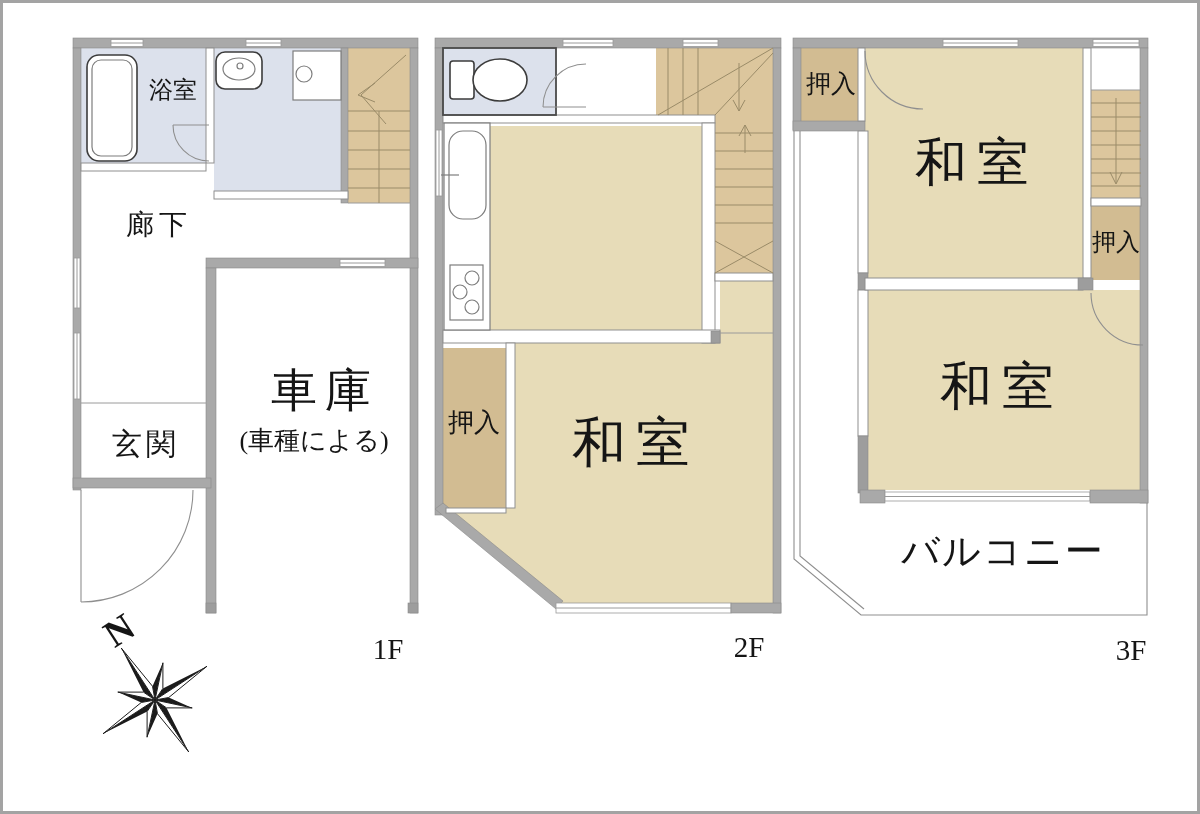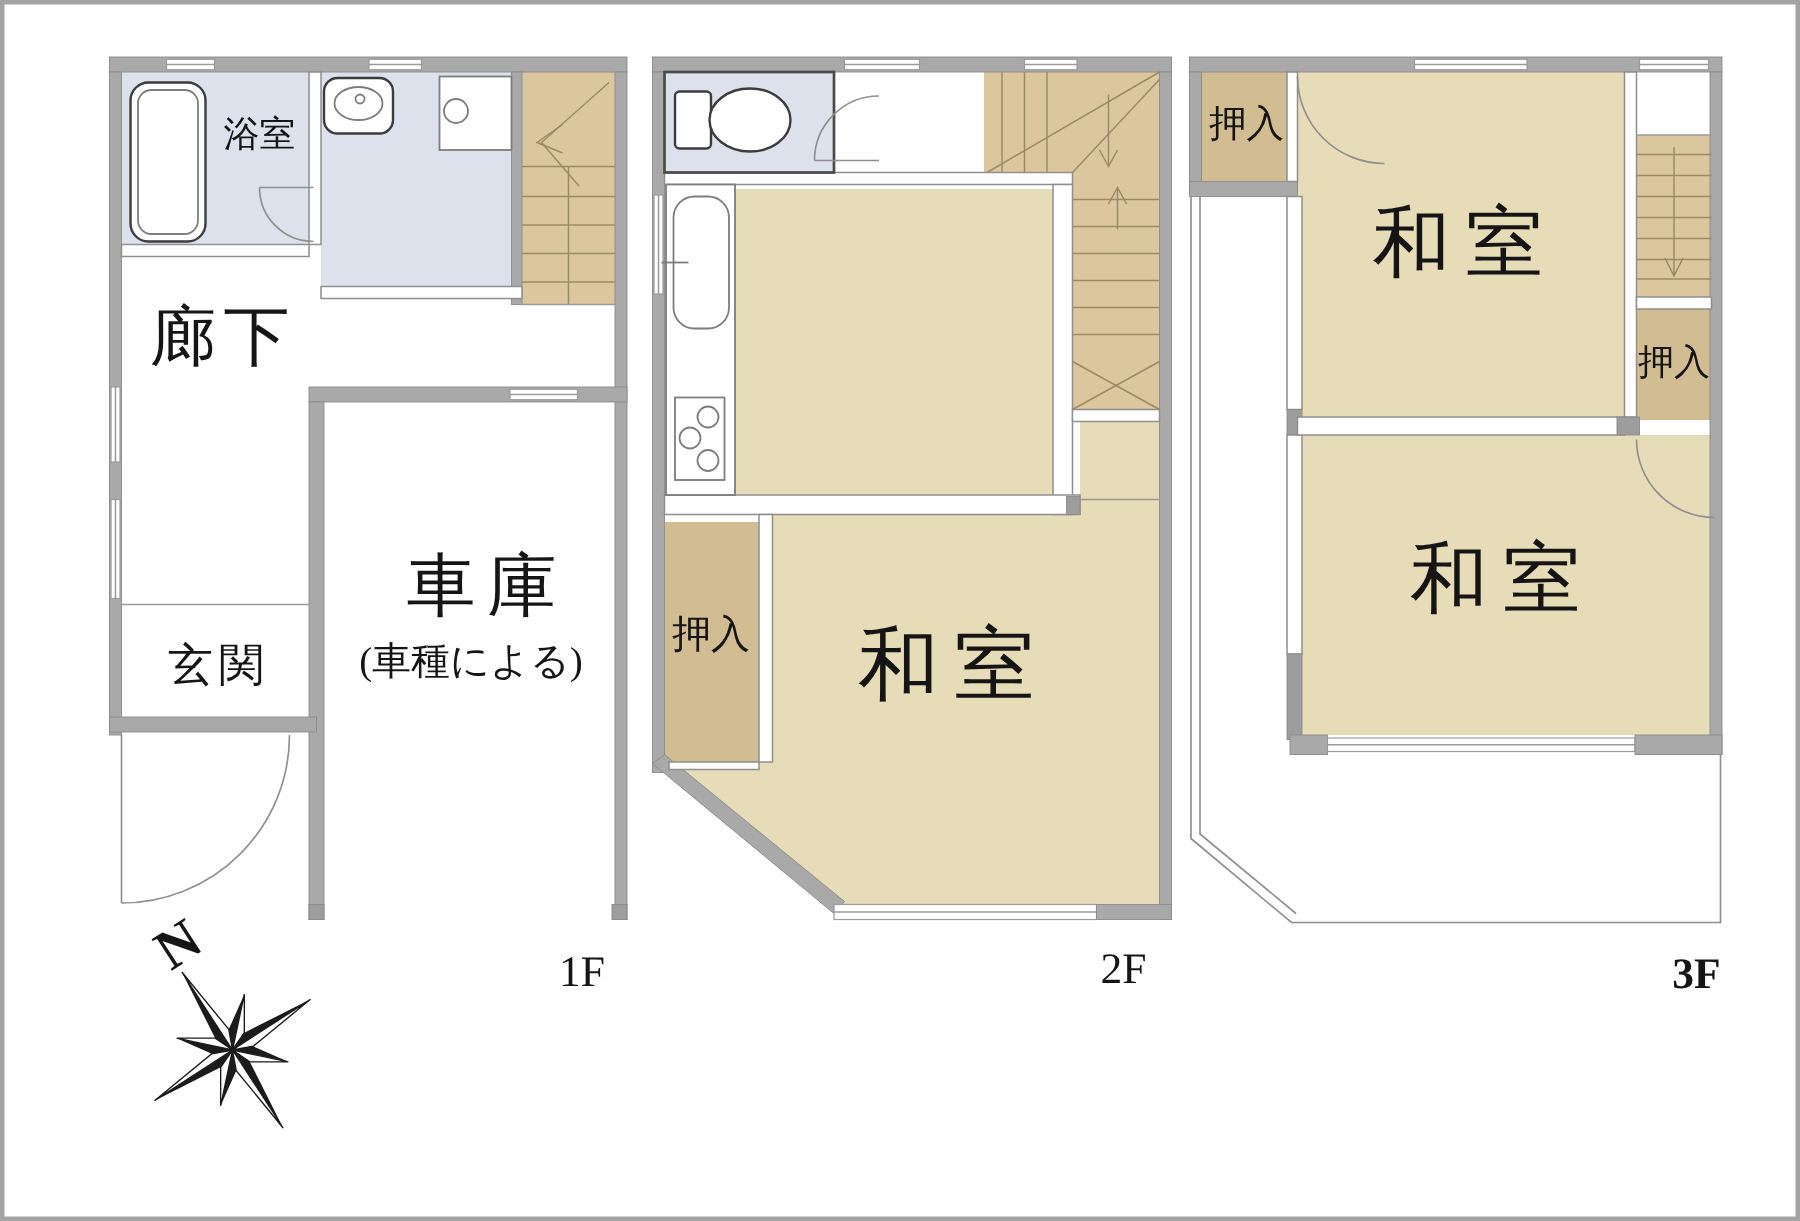--- a/index.html
+++ b/index.html
@@ -214,30 +214,31 @@
     </g>
   </g>
 
   <g transform="translate(152,697) rotate(-33)">
     <path fill="#1b1b1b" d="M0 -62 L-5.4 -12.9 L0 0 Z M26.9 -26.9 L5.4 -12.9 L0 0 Z M62 0 L12.9 -5.4 L0 0 Z M26.9 26.9 L12.9 5.4 L0 0 Z M0 62 L5.4 12.9 L0 0 Z M-26.9 26.9 L-5.4 12.9 L0 0 Z M-62 0 L-12.9 5.4 L0 0 Z M-26.9 -26.9 L-12.9 -5.4 L0 0 Z"></path>
     <path fill="#ffffff" stroke="#1b1b1b" stroke-width="0.9" d="M0 -62 L5.4 -12.9 L0 0 Z M26.9 -26.9 L12.9 -5.4 L0 0 Z M62 0 L12.9 5.4 L0 0 Z M26.9 26.9 L5.4 12.9 L0 0 Z M0 62 L-5.4 12.9 L0 0 Z M-26.9 26.9 L-12.9 5.4 L0 0 Z M-62 0 L-12.9 -5.4 L0 0 Z M-26.9 -26.9 L-5.4 -12.9 L0 0 Z"></path>
   </g>
 </svg>
 
 <div class="lbl" style="left:170px;top:87px;font-size:24px;">浴室</div>
-<div class="lbl" style="left:146px;top:222px;font-size:44px;letter-spacing:5px;">廊下</div>
+<div class="lbl" style="left:156px;top:222px;font-size:28px;letter-spacing:5px;">廊下</div>
 <div class="lbl" style="left:143px;top:441px;font-size:30px;letter-spacing:4px;">玄関</div>
 <div class="lbl" style="left:322px;top:388px;font-size:46px;letter-spacing:8px;">車庫</div>
 <div class="lbl" style="left:311px;top:438px;font-size:26px;">(車種による)</div>
 <div class="lbl" style="left:385px;top:646px;font-size:29px;text-align:right;">1F</div>
 
 <div class="lbl" style="left:471px;top:420px;font-size:26px;">押入</div>
 <div class="lbl" style="left:633px;top:440px;font-size:54px;letter-spacing:10px;">和室</div>
 <div class="lbl" style="left:746px;top:644px;font-size:29px;">2F</div>
 
 <div class="lbl" style="left:828px;top:80px;font-size:25px;">押入</div>
 <div class="lbl" style="left:974px;top:160px;font-size:52px;letter-spacing:10px;">和室</div>
 <div class="lbl" style="left:1113px;top:239px;font-size:24px;">押入</div>
 <div class="lbl" style="left:999px;top:384px;font-size:52px;letter-spacing:10px;">和室</div>
-<div class="lbl" style="left:1128px;top:647px;font-size:29px;font-weight:bold;">3F</div>
+<div class="lbl" style="left:1000px;top:548px;font-size:38px;letter-spacing:2px;">バルコニー</div>
+<div class="lbl" style="left:1128px;top:647px;font-size:29px;">3F</div>
 
 <div class="lbl north" style="left:116px;top:627px;font-size:38px;">N</div>
 </div>
 
 </body></html>

